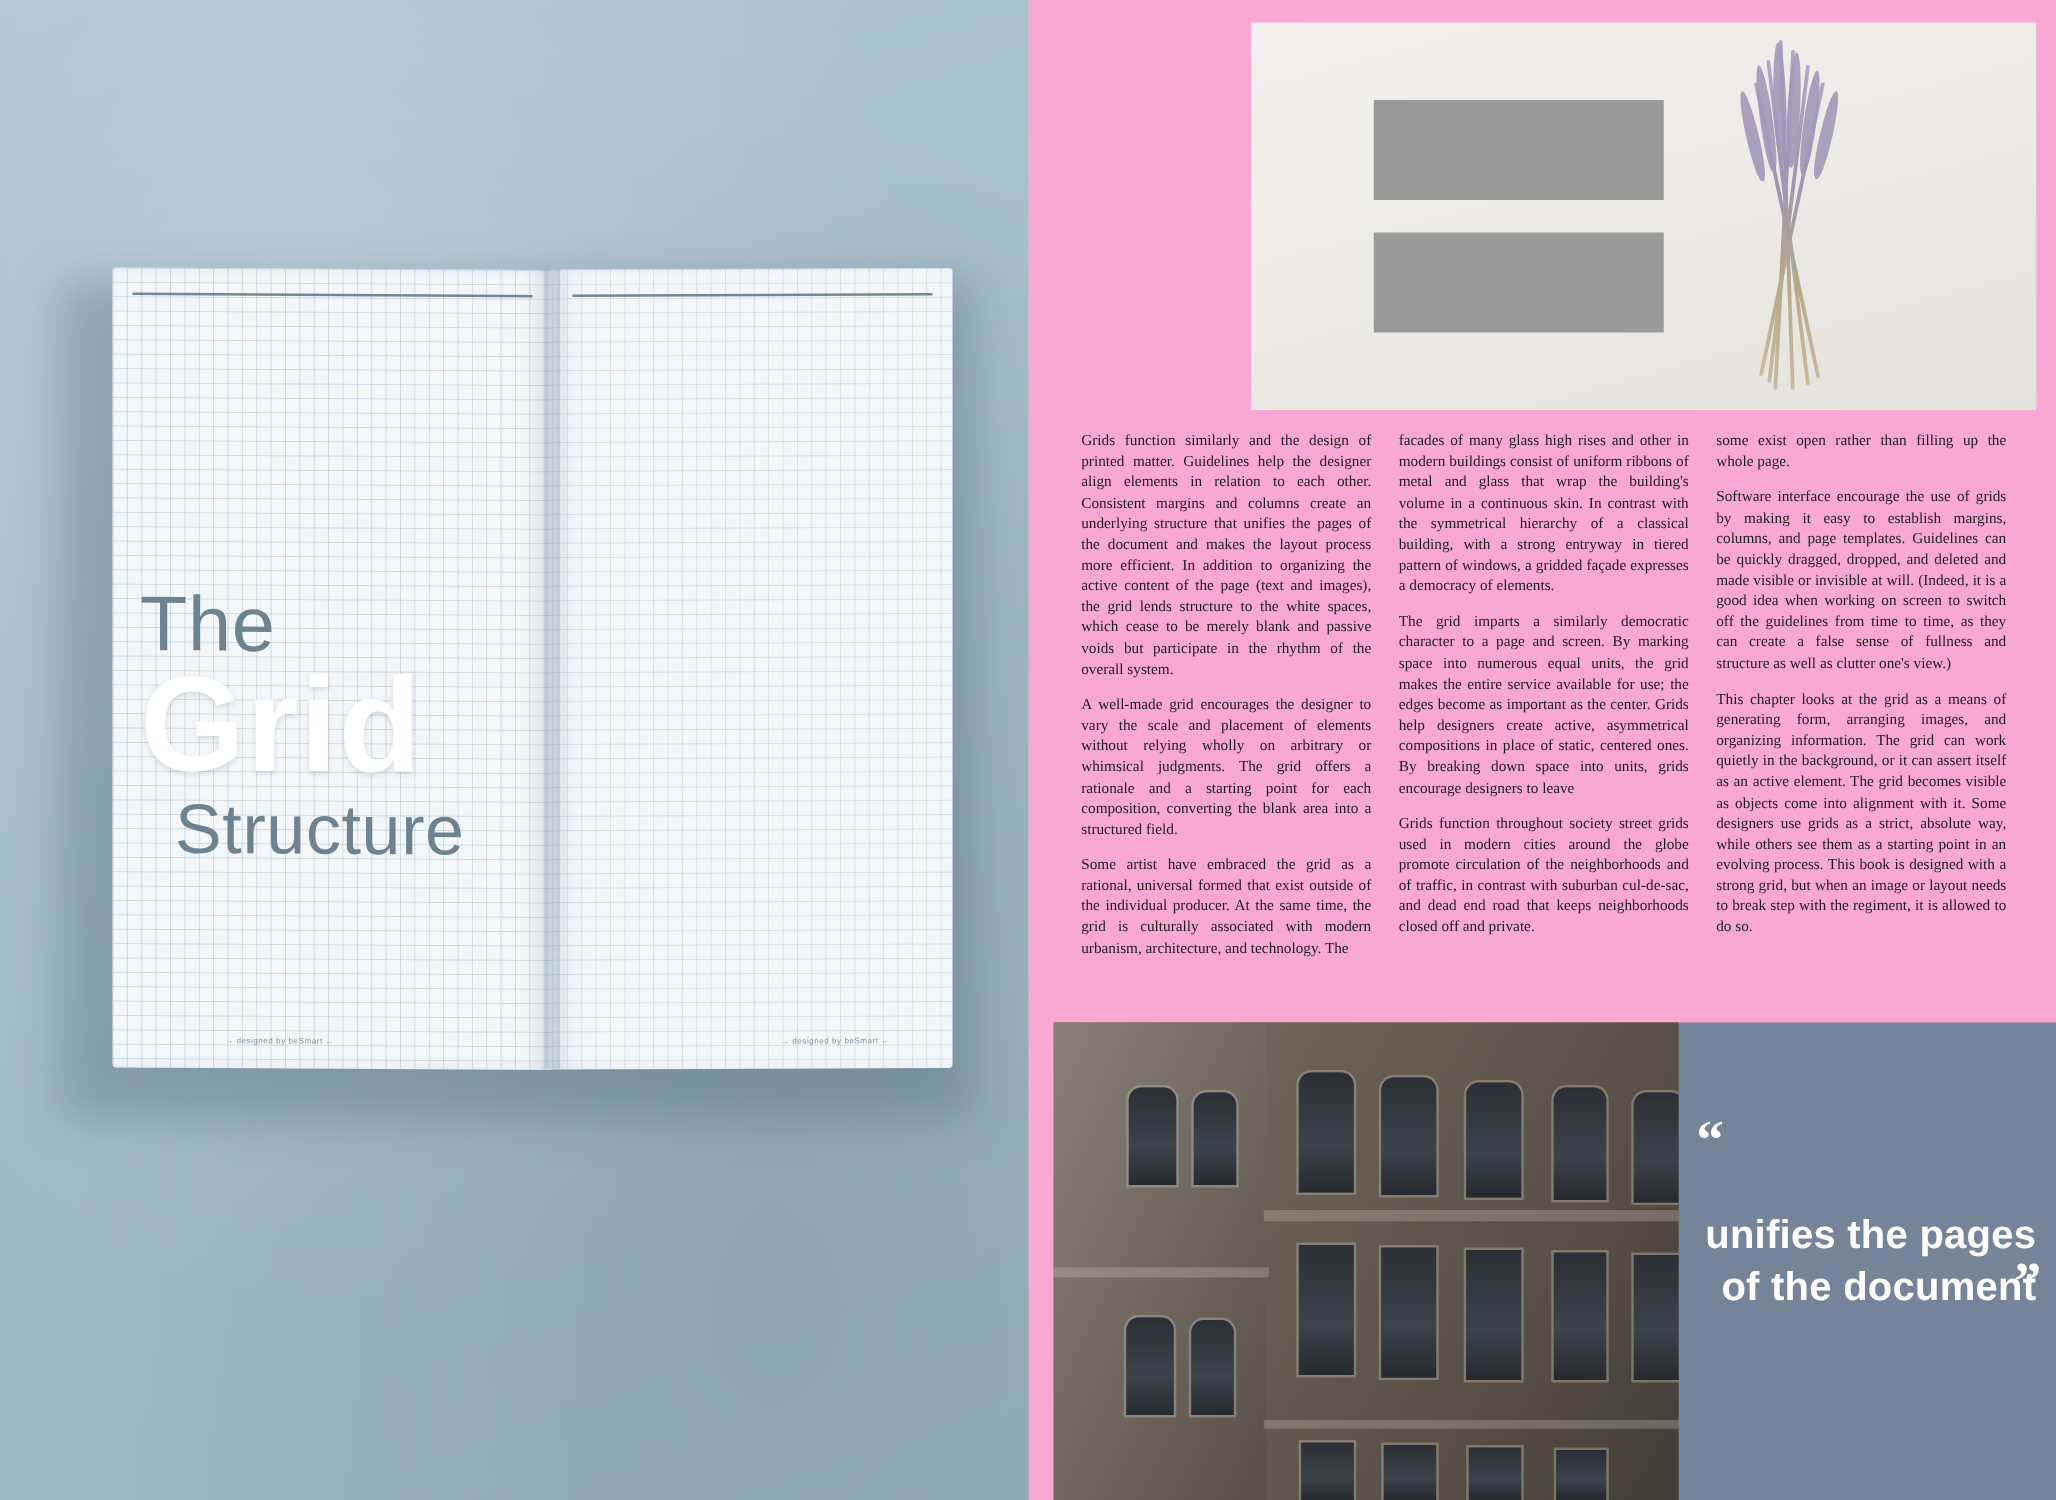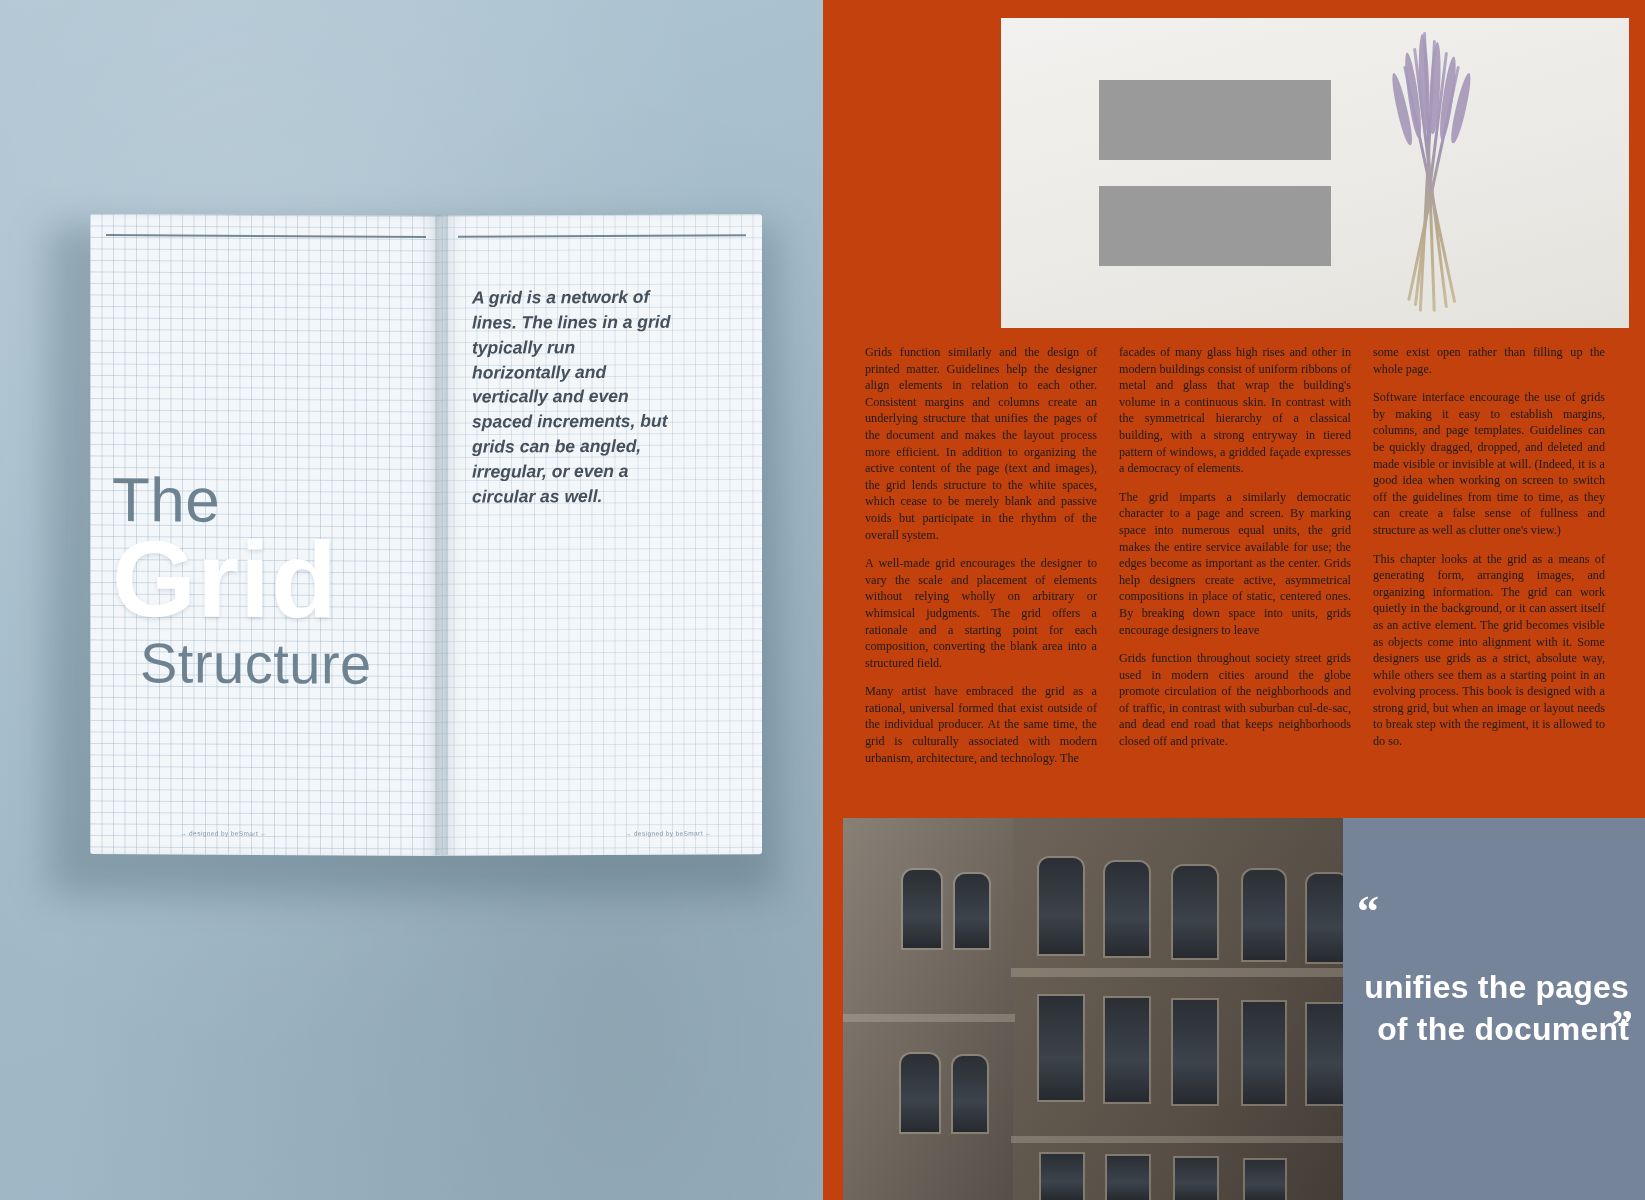--- a/index.html
+++ b/index.html
@@ -155,21 +155,21 @@
     width: 12px;
     height: 640px;
     background: linear-gradient(to right, rgba(110,140,160,0.30), rgba(160,185,200,0.05) 40%, rgba(110,140,160,0.30));
   }
 
   
   .right-page {
     position: relative;
     width: 822px;
     height: 1200px;
-    background: #c2410c;
+    background: #f9a8d4;
     overflow: hidden;
   }
   .photo-lavender {
     position: absolute;
     left: 178px;
     top: 18px;
     width: 628px;
     height: 310px;
     background: linear-gradient(165deg, #f2f1ef 0%, #eceae6 55%, #e4e2dd 100%);
     overflow: hidden;
@@ -299,21 +299,20 @@
           <div class="title-grid">Grid</div>
           <div class="title-structure">Structure</div>
         </div>
         <div class="footer-mark footer-left">→ designed by beSmart ←</div>
       </div>
 
       <div class="page-half page-right-half">
         <div class="grid-bg right"></div>
         <div class="page-top-rule"></div>
         <div class="mock-text">
-          <p>A grid is a network of lines. The lines in a grid typically run horizontally and vertically and even spaced increments, but grids can be angled, irregular, or even a circular as well.</p>
         </div>
         <div class="footer-mark footer-right">→ designed by beSmart ←</div>
       </div>
 
       <div class="spine"></div>
     </div>
   </div>
 
   <div class="right-page">
 
@@ -334,21 +333,21 @@
         <div class="bud" style="left:28px; top:46px; height:74px; transform:rotate(-13deg);"></div>
         <div class="bud" style="left:87px; top:46px; height:72px; transform:rotate(13deg);"></div>
       </div>
     </div>
 
     <div class="columns">
 
       <div class="col">
         <p>Grids function similarly and the design of printed matter. Guidelines help the designer align elements in relation to each other. Consistent margins and columns create an underlying structure that unifies the pages of the document and makes the layout process more efficient. In addition to organizing the active content of the page (text and images), the grid lends structure to the white spaces, which cease to be merely blank and passive voids but participate in the rhythm of the overall system.</p>
         <p>A well-made grid encourages the designer to vary the scale and placement of elements without relying wholly on arbitrary or whimsical judgments. The grid offers a rationale and a starting point for each composition, converting the blank area into a structured field.</p>
-        <p>Many artist have embraced the grid as a rational, universal formed that exist outside of the individual producer. At the same time, the grid is culturally associated with modern urbanism, architecture, and technology. The</p>
+        <p>Some artist have embraced the grid as a rational, universal formed that exist outside of the individual producer. At the same time, the grid is culturally associated with modern urbanism, architecture, and technology. The</p>
       </div>
 
       <div class="col">
         <p>facades of many glass high rises and other in modern buildings consist of uniform ribbons of metal and glass that wrap the building's volume in a continuous skin. In contrast with the symmetrical hierarchy of a classical building, with a strong entryway in tiered pattern of windows, a gridded façade expresses a democracy of elements.</p>
         <p>The grid imparts a similarly democratic character to a page and screen. By marking space into numerous equal units, the grid makes the entire service available for use; the edges become as important as the center. Grids help designers create active, asymmetrical compositions in place of static, centered ones. By breaking down space into units, grids encourage designers to leave</p>
         <p>Grids function throughout society street grids used in modern cities around the globe promote circulation of the neighborhoods and of traffic, in contrast with suburban cul-de-sac, and dead end road that keeps neighborhoods closed off and private.</p>
       </div>
 
       <div class="col">
         <p>some exist open rather than filling up the whole page.</p>

